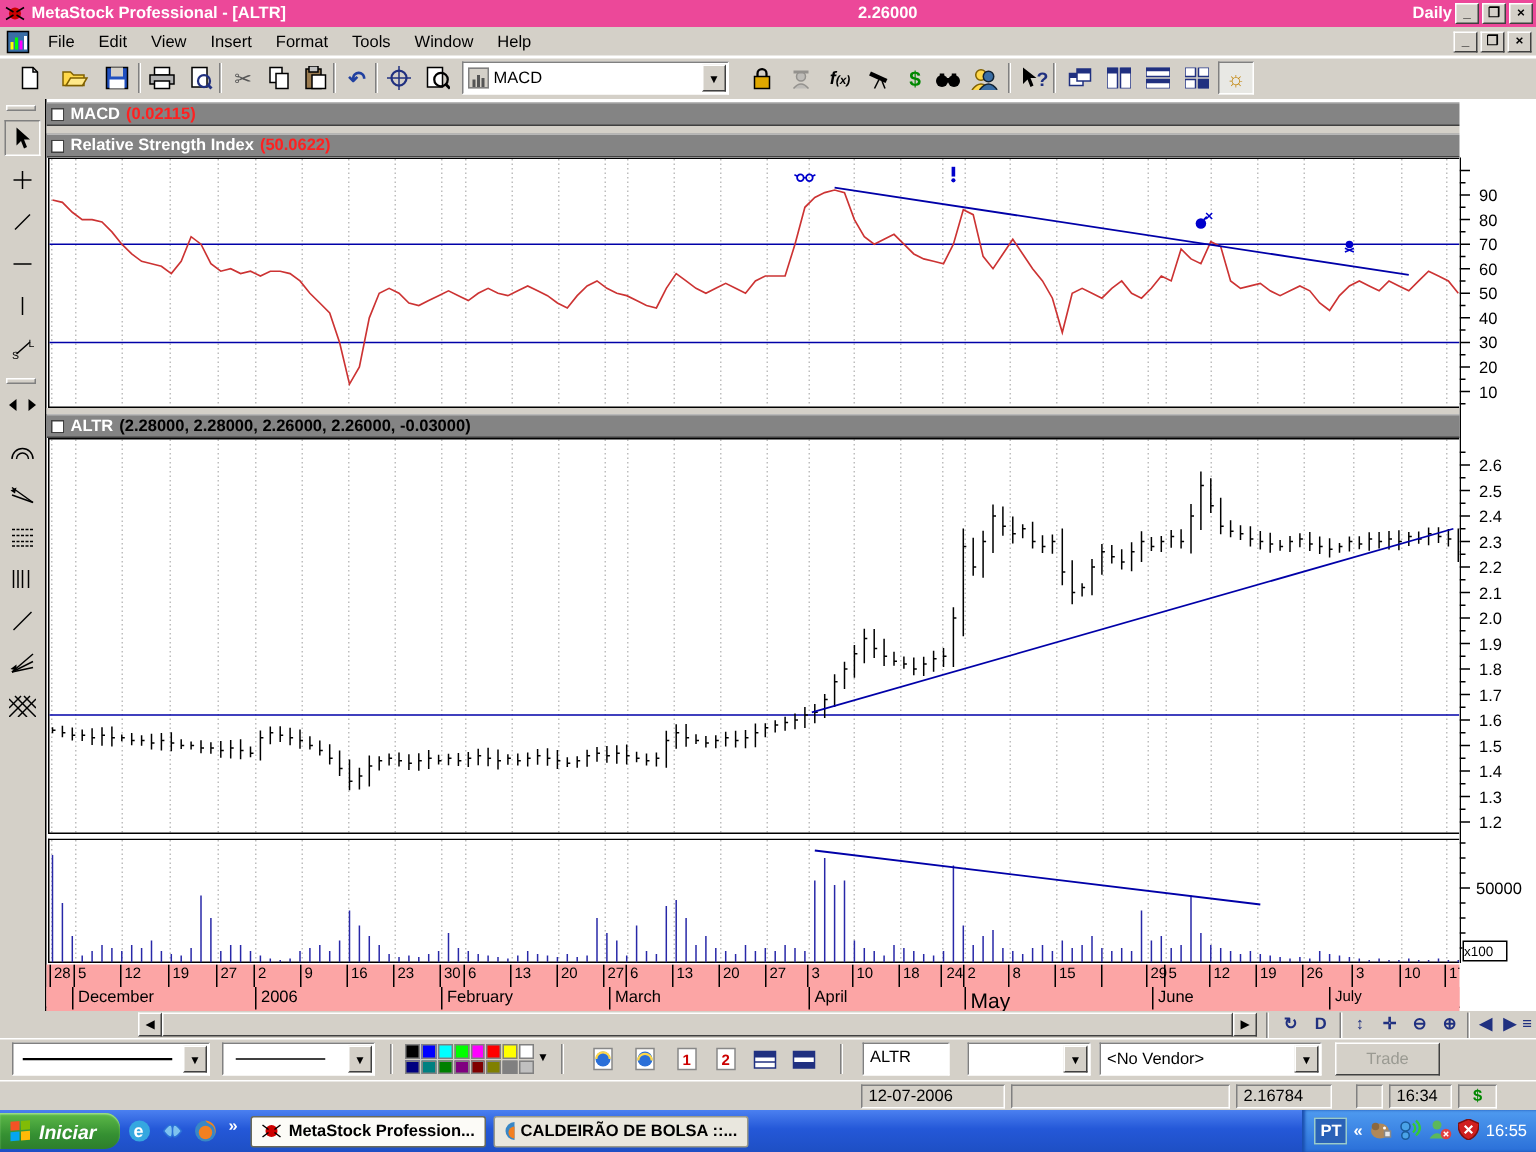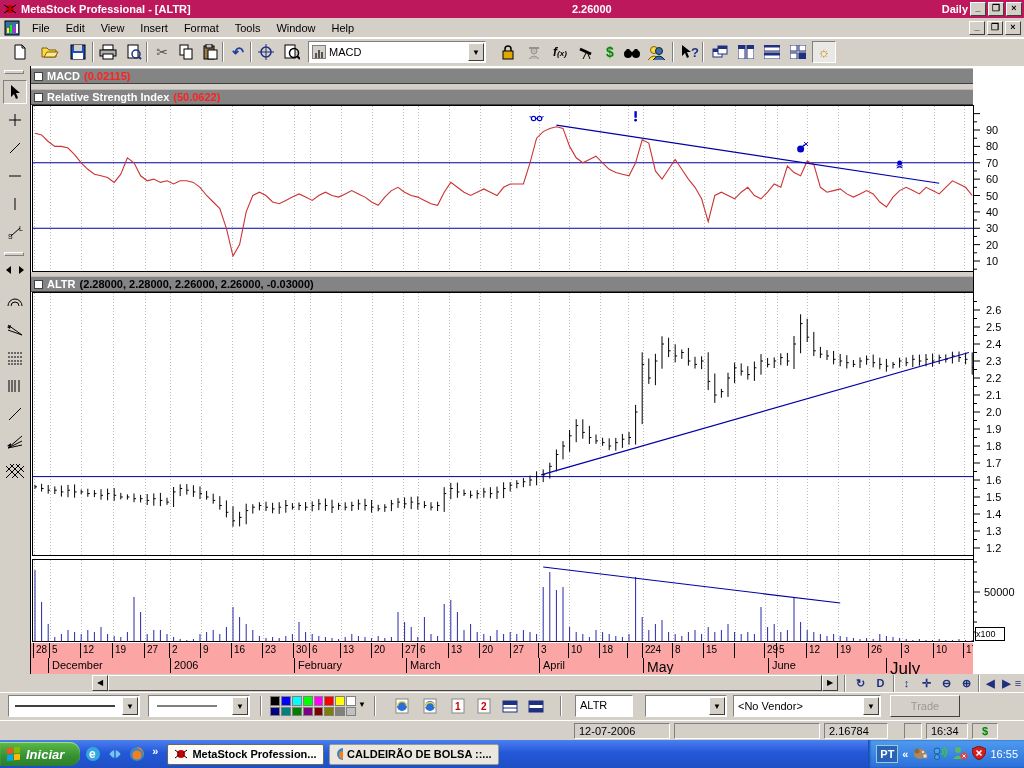--- a/index.html
+++ b/index.html
@@ -4,21 +4,21 @@
 <style>
 *{margin:0;padding:0;box-sizing:border-box}
 html,body{width:1024px;height:768px;overflow:hidden}
 body{font-family:"Liberation Sans",sans-serif;background:#d4d0c8;font-size:11px}
 .abs{position:absolute}
 #screen{position:relative;width:1024px;height:768px;background:#d4d0c8;overflow:hidden}
 .raised{border:1px solid;border-color:#fff #404040 #404040 #fff;background:#d4d0c8}
 .sunken{border:1px solid;border-color:#808080 #fff #fff #808080;background:#fff}
 .pressed{border:1px solid;border-color:#808080 #fff #fff #808080;background:#e8e8e4}
 
-#titlebar{left:0;top:0;width:1024px;height:18px;background:#be185d;color:#fff;display:flex;align-items:center;font-weight:bold}
+#titlebar{left:0;top:0;width:1024px;height:18px;background:#ec4899;color:#fff;display:flex;align-items:center;font-weight:bold}
 #titlebar .tbl{display:flex;align-items:center;gap:4px;padding-left:3px;flex:1}
 #titlebar .ctr{flex:0 0 auto;margin-right:330px}
 .winbtn{width:16px;height:14px;font-size:9px;line-height:11px;text-align:center;color:#000;margin-left:2px;font-weight:bold}
 
 #menubar{left:0;top:18px;width:1024px;height:20px;background:#d4d0c8;display:flex;align-items:center;border-bottom:1px solid #fff}
 #menubar .mi{padding:3px 8px;color:#000}
 
 #toolbar{left:0;top:38px;width:1024px;height:28px;background:#d4d0c8;box-shadow:inset 0 1px 0 #fff}
 .tbtn{position:absolute;top:3px;width:24px;height:22px;display:flex;align-items:center;justify-content:center}
 .tsep{position:absolute;top:4px;width:2px;height:20px;border-left:1px solid #808080;border-right:1px solid #fff}
@@ -689,21 +689,21 @@
           <div class="dlab" style="left: 451px;">20</div>
           <div class="dsep" style="left: 479px;"></div>
           <div class="dlab" style="left: 482px;">27</div>
           <div class="dsep" style="left: 507px;"></div>
           <div class="dlab" style="left: 510px;">3</div>
           <div class="dsep" style="left: 537px;"></div>
           <div class="dlab" style="left: 540px;">10</div>
           <div class="dsep" style="left: 568px;"></div>
           <div class="dlab" style="left: 571px;">18</div>
           <div class="dsep" style="left: 596px;"></div>
-          <div class="dlab" style="left: 619px;">24</div>
+          <div class="dlab" style="left: 600px;">24</div>
           <div class="dsep" style="left: 611px;"></div>
           <div class="dlab" style="left: 614px;">2</div>
           <div class="dsep" style="left: 641px;"></div>
           <div class="dlab" style="left: 644px;">8</div>
           <div class="dsep" style="left: 672px;"></div>
           <div class="dlab" style="left: 675px;">15</div>
           <div class="dsep" style="left: 703px;"></div>
           <div class="dlab" style="left: 742px; margin-top: 32px;">22</div>
           <div class="dsep" style="left: 733px;"></div>
           <div class="dlab" style="left: 736px;">29</div>
@@ -731,21 +731,21 @@
           <div class="dlab" style="left: 267px; font-size: 11px;">February</div>
           <div class="dsep" style="left: 375px;"></div>
           <div class="dlab" style="left: 379px; font-size: 11px;">March</div>
           <div class="dsep" style="left: 508px;"></div>
           <div class="dlab" style="left: 512px; font-size: 11px;">April</div>
           <div class="dsep" style="left: 612px;"></div>
           <div class="dlab" style="left: 616px; font-size: 14px;">May</div>
           <div class="dsep" style="left: 737px;"></div>
           <div class="dlab" style="left: 741px; font-size: 11px;">June</div>
           <div class="dsep" style="left: 855px;"></div>
-          <div class="dlab" style="left: 859px; font-size: 17px;">July</div>
+          <div class="dlab" style="left: 859px; font-size: 10px;">July</div>
         </div>
     </div>
   </div>
 
   <div id="hscroll" class="abs">
     <span class="sbtn raised" style="left:92px">◀</span>
     <span id="sthumb" class="raised"></span>
     <span class="sbtn raised" style="left:822px">▶</span>
     <span class="tsep" style="left:844px;top:1px"></span>
     <span class="mini" style="left:852px">↻</span>

